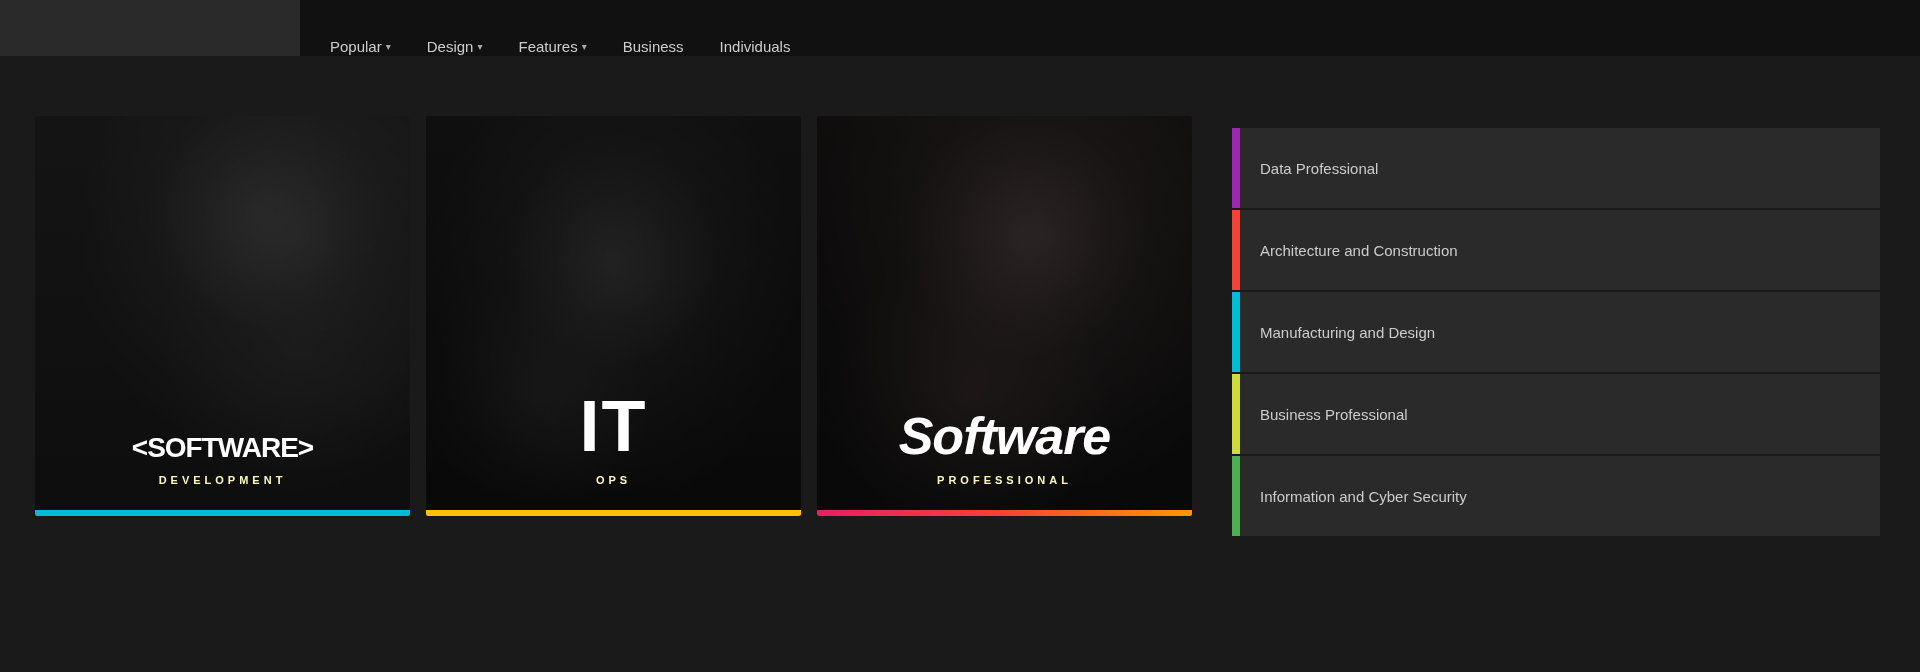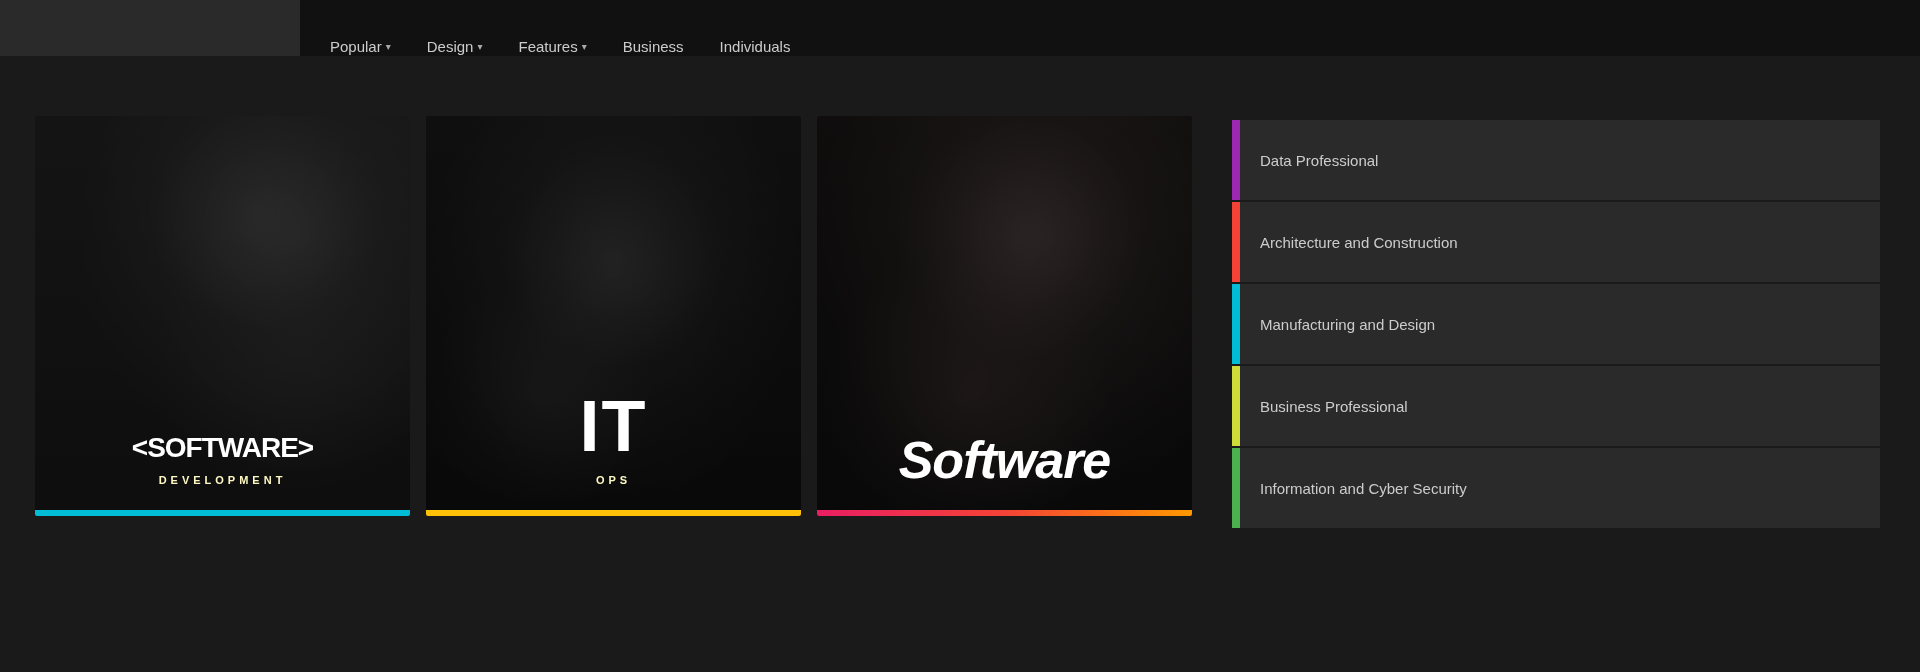--- a/index.html
+++ b/index.html
@@ -204,21 +204,21 @@
       background: linear-gradient(90deg, #e91e63 0%, #f44336 50%, #ff9800 100%);
     }
 
     
     .sidebar {
       flex: 1;
       padding-left: 20px;
       display: flex;
       flex-direction: column;
       gap: 2px;
-      margin-top: 4px;
+      margin-top: 12px;
     }
 
     .sidebar-item {
       display: flex;
       align-items: center;
       background: #2a2a2a;
       height: 80px;
       cursor: pointer;
       transition: background 0.2s;
     }
@@ -295,20 +295,21 @@
       </div>
       <div class="card-bar"></div>
     </div>
 
     <div class="card card-creative">
       <div class="card-bg"></div>
       <div class="card-photo"></div>
       <div class="card-overlay"></div>
       <div class="card-content">
         <div class="card-title-main">Software</div>
+        <div class="card-title-sub">PROFESSIONAL</div>
       </div>
       <div class="card-bar"></div>
     </div>
   </div>
 
   <div class="sidebar">
 
     <div class="sidebar-item">
       <div class="sidebar-bar bar-purple"></div>
       <span class="sidebar-label">Data Professional</span>

